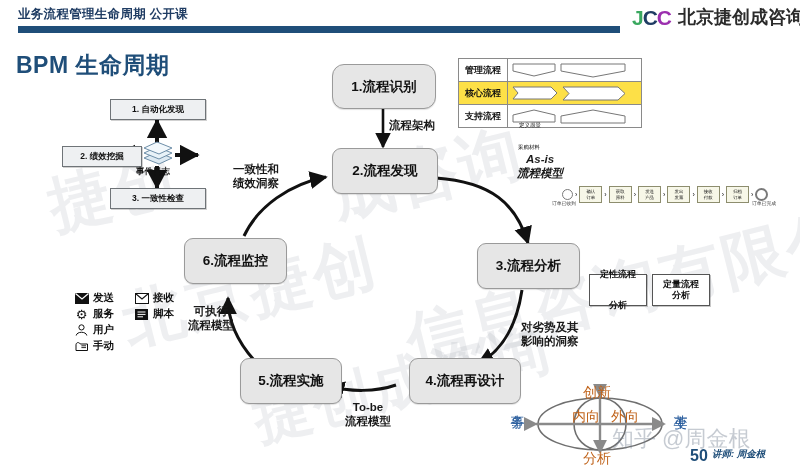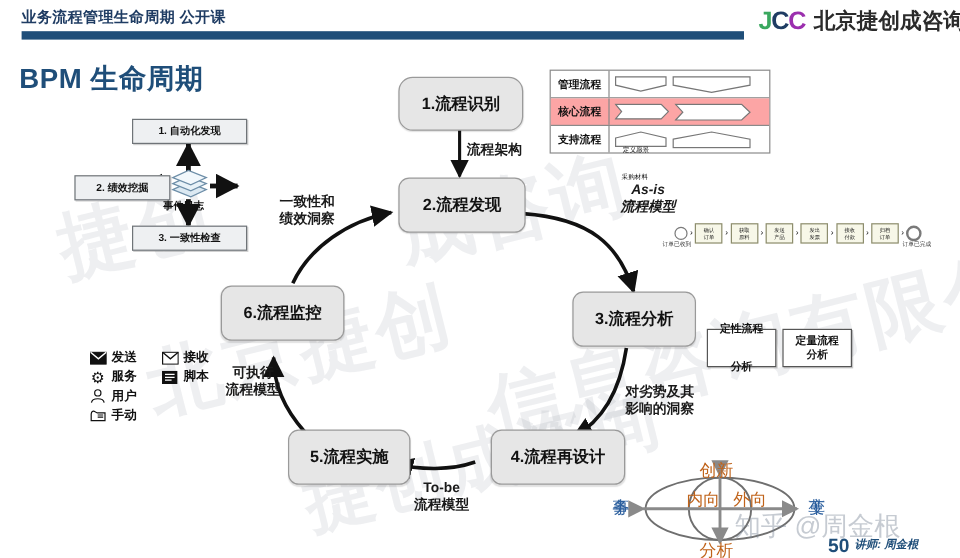--- a/index.html
+++ b/index.html
@@ -116,21 +116,21 @@
   .pa-table {
     position: absolute; left: 458px; top: 58px;
     width: 182px; border: 1px solid #8a8a8a;
     background: #fff;
   }
   .pa-row {
     display: flex; align-items: center; height: 22px;
     border-bottom: 1px solid #8a8a8a;
   }
   .pa-row:last-child { border-bottom: none; }
-  .pa-row.alt { background: #fca5a5; }
+  .pa-row.alt { background: #fde047; }
   .pa-label {
     width: 48px; text-align: center;
     font-size: 9px; font-weight: bold; color: #111;
     border-right: 1px solid #8a8a8a; line-height: 22px;
   }
   .pa-shapes { flex: 1; display: flex; align-items: center; padding-left: 4px; gap: 4px; }
   .pa-chip {
     font-size: 5.5px; color: #111; white-space: nowrap;
   }
 

